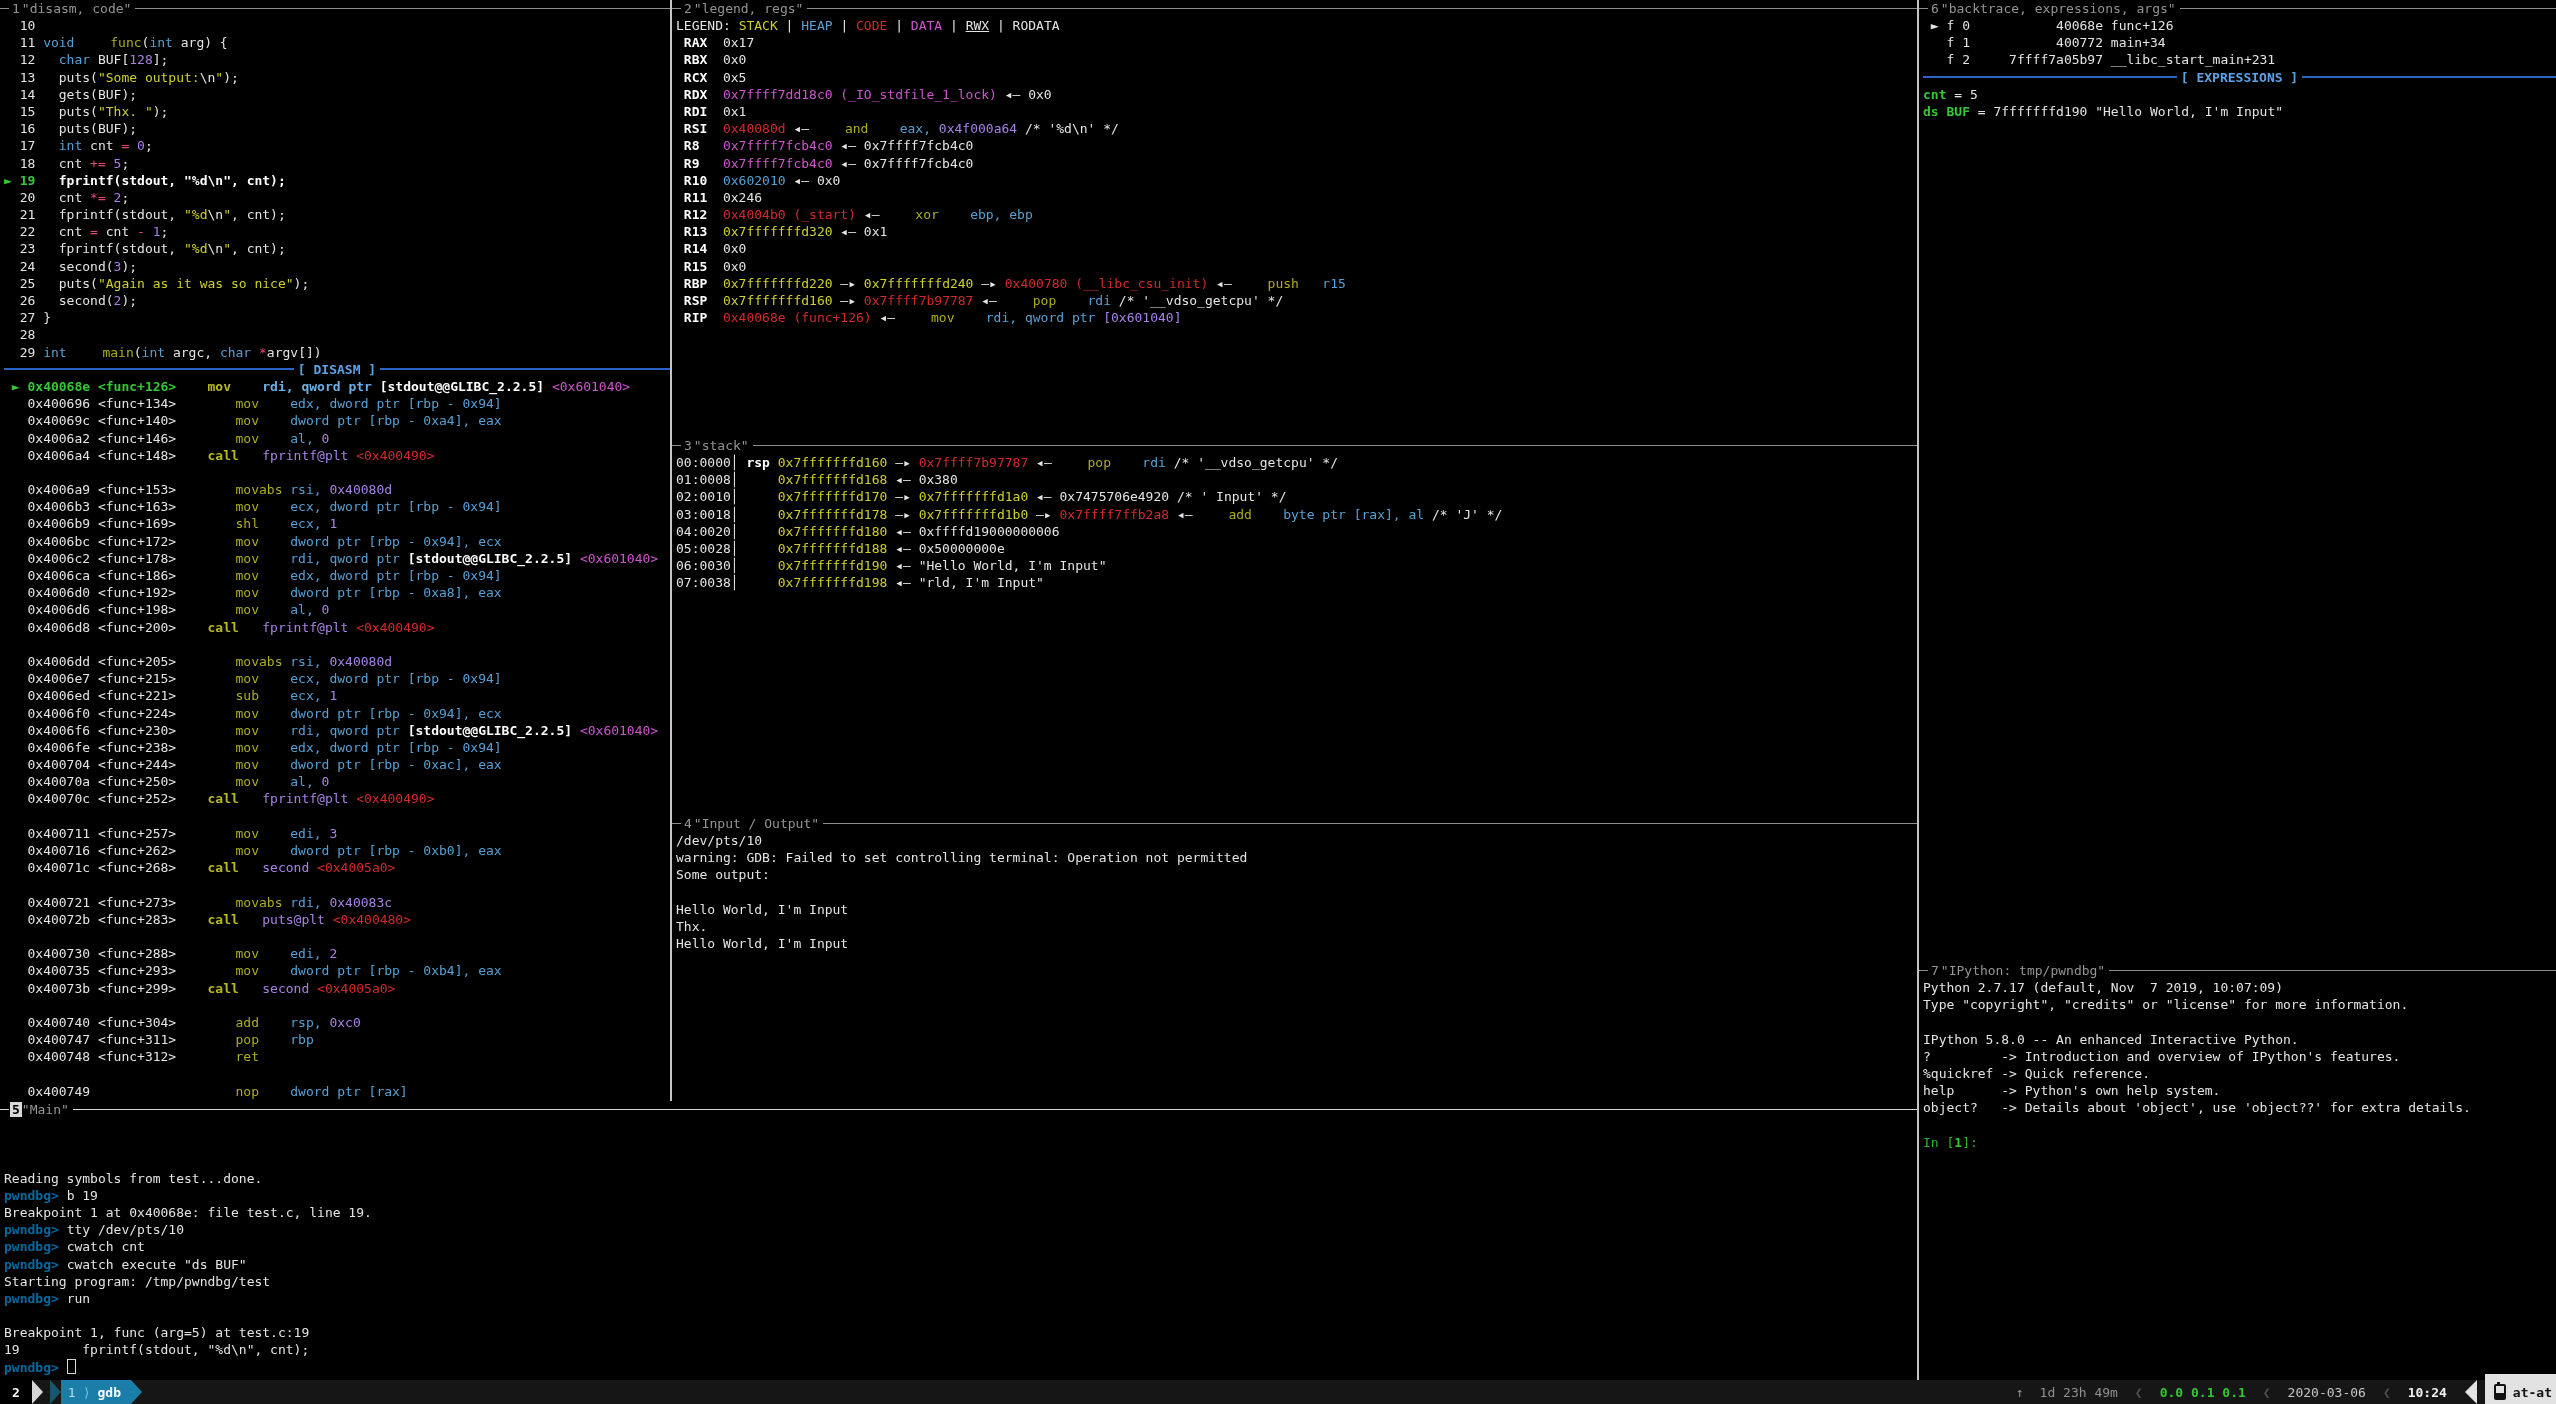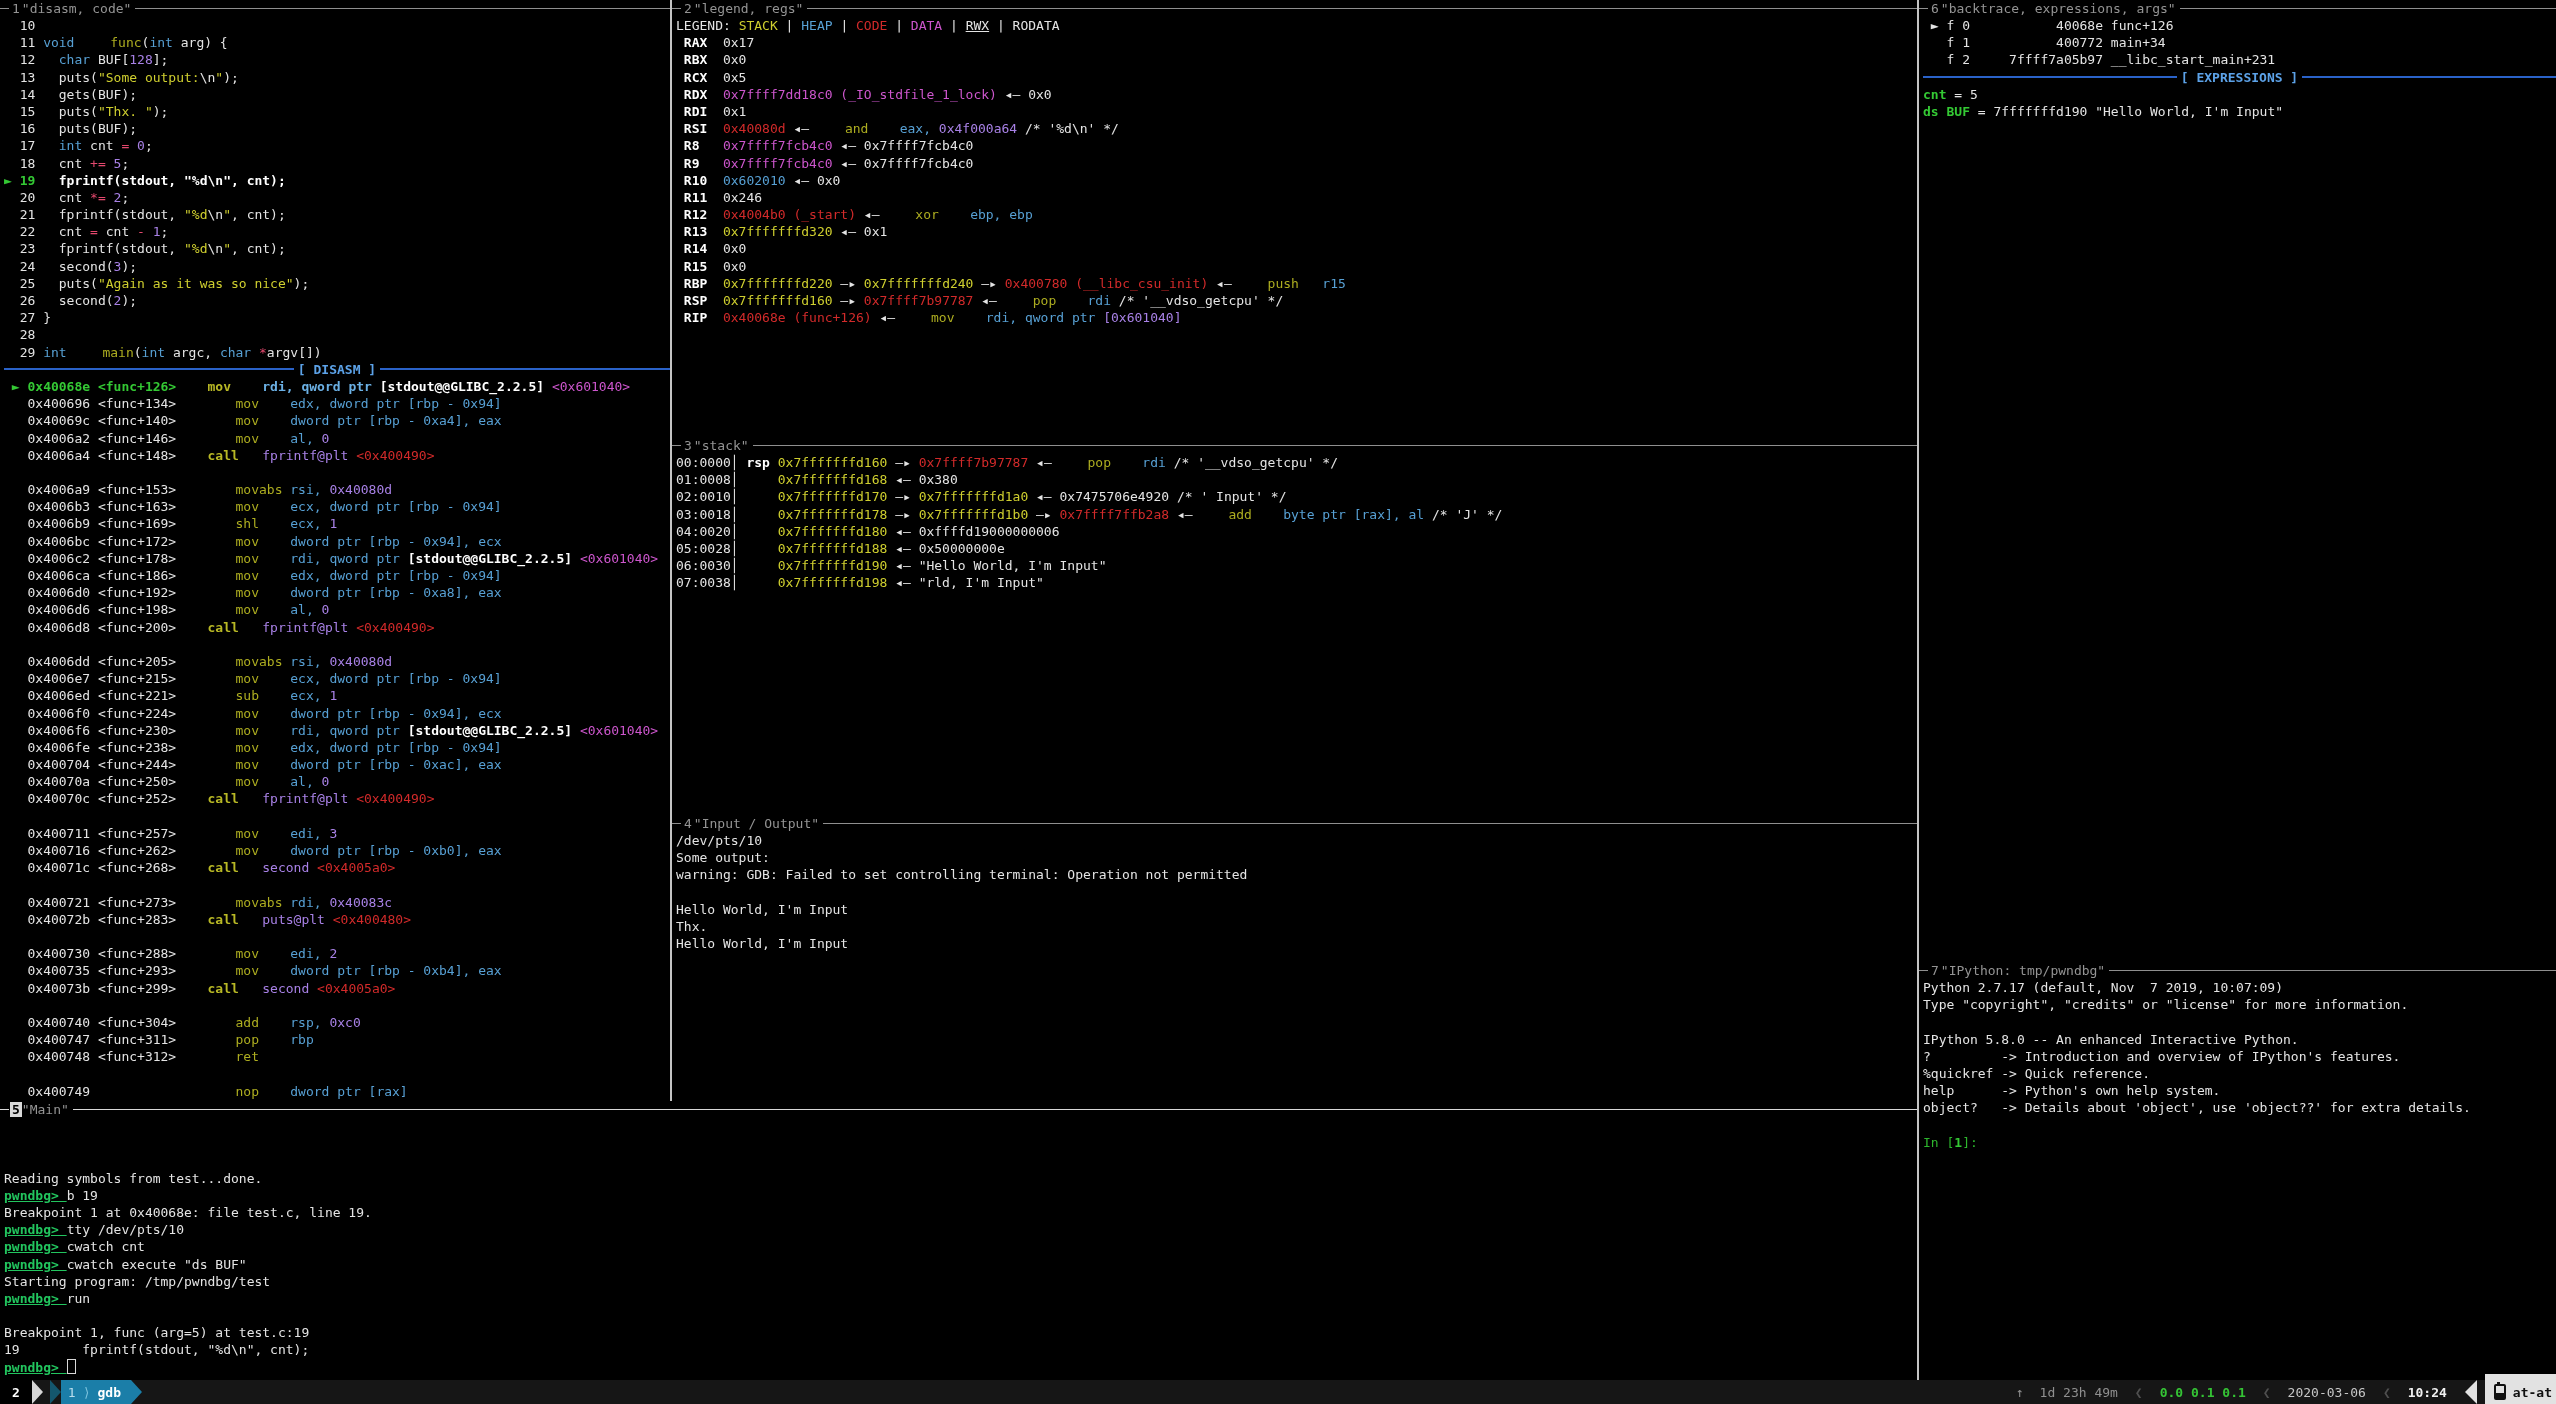--- a/index.html
+++ b/index.html
@@ -20,21 +20,21 @@
   .sec-hdr .sline{flex:1;height:2px;background:#2a62c8;}
   .sec-hdr .slabel{color:#5ca2e8;font-weight:bold;padding:0 4px;white-space:pre;}
   .vline{position:absolute;width:2px;background:#c4c4c4;}
   
   .w{color:#e4e4e4;} .wb{color:#ffffff;font-weight:bold;}
   .grn{color:#34c934;font-weight:bold;} .g2{color:#2db52d;}
   .ol{color:#adad20;margin-left:28px;} .olb{color:#b8b825;font-weight:bold;}
   .y{color:#cfcf2f;}
   .b{color:#57a0d4;} .bbd{color:#6bb0e4;font-weight:bold;}
   .p{color:#a881e6;} .m{color:#cd56cd;}
-  .r{color:#d22a2a;margin-top:32px;} .rb{color:#22c55e;font-weight:bold;text-decoration:underline;}
+  .r{color:#d22a2a;margin-top:32px;} .rb{color:#0369a1;font-weight:bold;}
   .pk{color:#e4486e;}
   .u{color:#e4e4e4;text-decoration:underline;}
   .cur{display:inline-block;width:7px;height:13px;border:1px solid #d8d8d8;vertical-align:-2px;}
   
   .statusbar{position:absolute;left:0;top:1380px;width:2556px;height:24px;background:#161616;
     display:flex;align-items:center;font-size:13px;white-space:pre;}
   .sb-left{display:flex;align-items:center;height:24px;}
   .sb-session{background:#000;color:#fff;font-weight:bold;padding:0 12px;height:24px;display:flex;align-items:center;}
   .tri{width:0;height:0;border-top:12px solid transparent;border-bottom:12px solid transparent;}
   .tri-r-white{border-left:11px solid #d6d6d6;}
@@ -180,22 +180,22 @@
   </section>
 
   <section class="pane" style="left:672px;top:815px;width:1245px;height:286px;">
     <div class="pane-title">
       <span class="line pre"></span><span class="pt-num">4</span>
       <span class="pt-label">"Input / Output"</span>
       <span class="line grow"></span>
     </div>
     <div class="pane-body">
         <div class="trow"><span class="w">/dev/pts/10</span></div>
+        <div class="trow"><span class="w">warning: GDB: Failed to set controlling terminal: Operation not permitted</span></div>
         <div class="trow"><span class="w">Some output:</span></div>
-        <div class="trow"><span class="w">warning: GDB: Failed to set controlling terminal: Operation not permitted</span></div>
         <div class="trow">&nbsp;</div>
         <div class="trow"><span class="w">Hello World, I'm Input</span></div>
         <div class="trow"><span class="w">Thx. </span></div>
         <div class="trow"><span class="w">Hello World, I'm Input</span></div>
       </div>
   </section>
 
   <section class="pane" style="left:0;top:1101px;width:1917px;height:279px;">
     <div class="pane-title bright">
       <span class="line pre"></span><span class="pt-num active">5</span>

